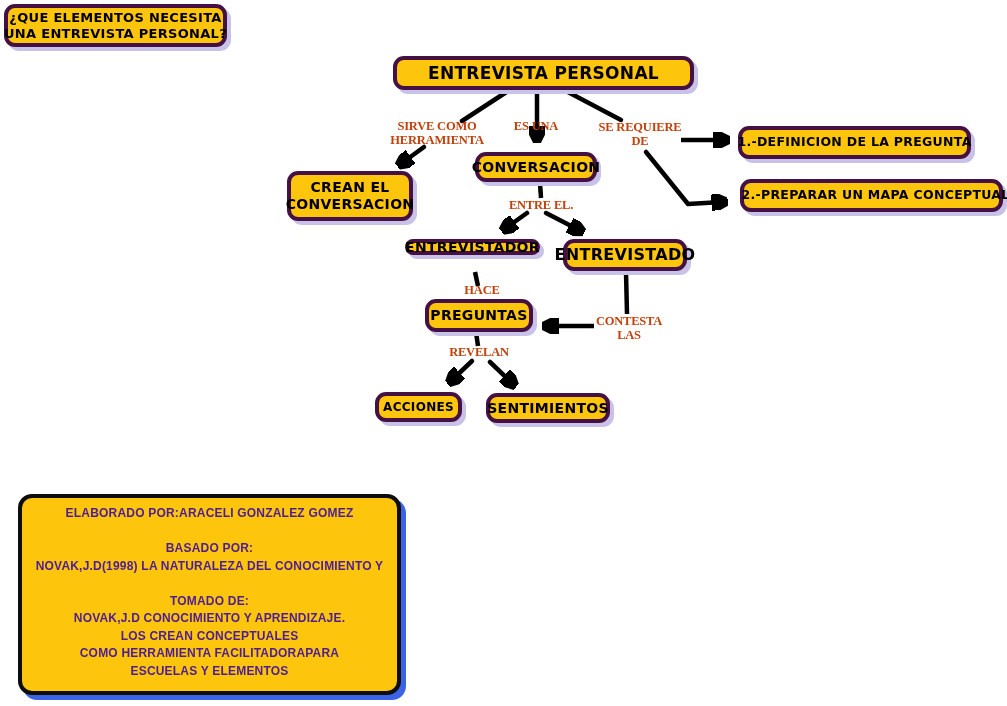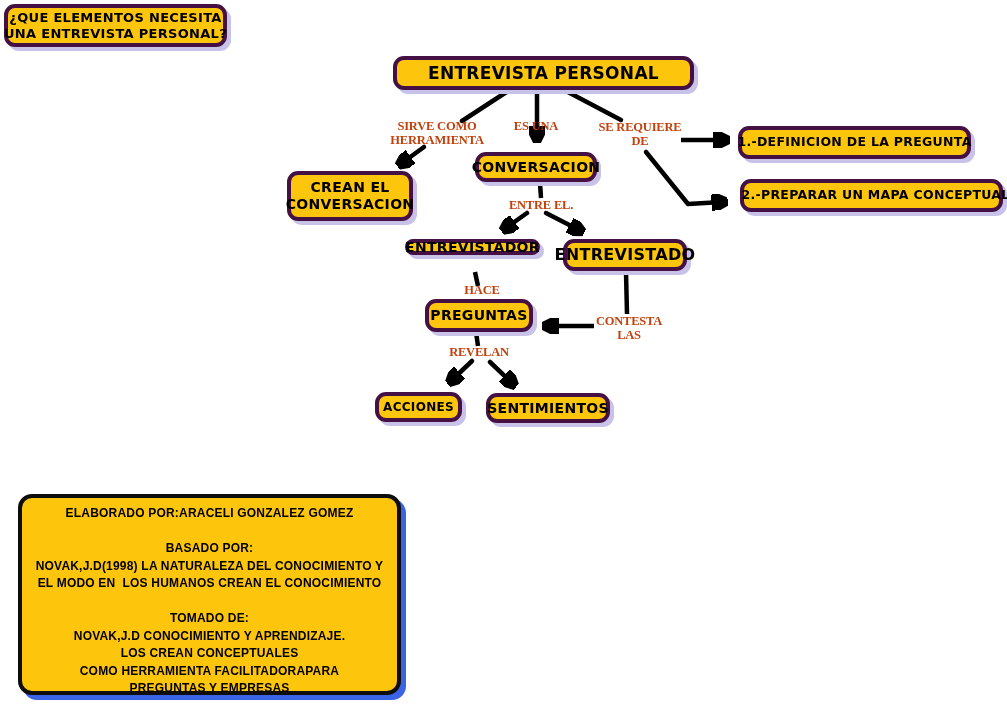--- a/index.html
+++ b/index.html
@@ -28,21 +28,21 @@
   
   #edges{position:absolute;left:0;top:0;width:1007px;height:706px;}
   #edges line,#edges path{stroke:#000;stroke-width:4.5;fill:none;}
   
   #credits{
     position:absolute;box-sizing:border-box;left:18px;top:494px;width:383px;height:201px;
     background:#fdc50b;border:4px solid #0d0d0d;border-radius:14px;
     box-shadow:5px 5px 0 #3b63e6;
     padding-top:7px;
     font-family:"Liberation Sans","DejaVu Sans",sans-serif;font-weight:bold;
-    font-size:12px;color:#000000;text-align:center;letter-spacing:.2px;
+    font-size:12px;color:#4c1d95;text-align:center;letter-spacing:.2px;
   }
   .credits-line{white-space:pre;min-height:17.5px;line-height:17.5px;}
 </style>
 </head>
 <body>
 
 <div id="canvas">
 
   <svg id="edges" viewBox="0 0 1007 706">
     <defs>
@@ -142,22 +142,21 @@
 
   <div class="edge-label" style="left:439px;top:346px;width:80px;">
     <span>REVELAN</span>
   </div>
 
   <div id="credits">
     <div class="credits-line">ELABORADO POR:ARACELI GONZALEZ GOMEZ</div>
     <div class="credits-line"></div>
     <div class="credits-line">BASADO POR:</div>
     <div class="credits-line">NOVAK,J.D(1998) LA NATURALEZA DEL CONOCIMIENTO Y</div>
-    <div class="credits-line">EL MODO EN  LOS HUMANOS CREAN EL CONOCIMIENTO</div>
     <div class="credits-line"></div>
     <div class="credits-line">TOMADO DE:</div>
     <div class="credits-line">NOVAK,J.D CONOCIMIENTO Y APRENDIZAJE.</div>
     <div class="credits-line">LOS CREAN CONCEPTUALES</div>
     <div class="credits-line">COMO HERRAMIENTA FACILITADORAPARA</div>
-    <div class="credits-line">PREGUNTAS Y EMPRESAS</div>
+    <div class="credits-line">ESCUELAS Y ELEMENTOS</div>
   </div>
 
 </div>
 
 </body></html>

